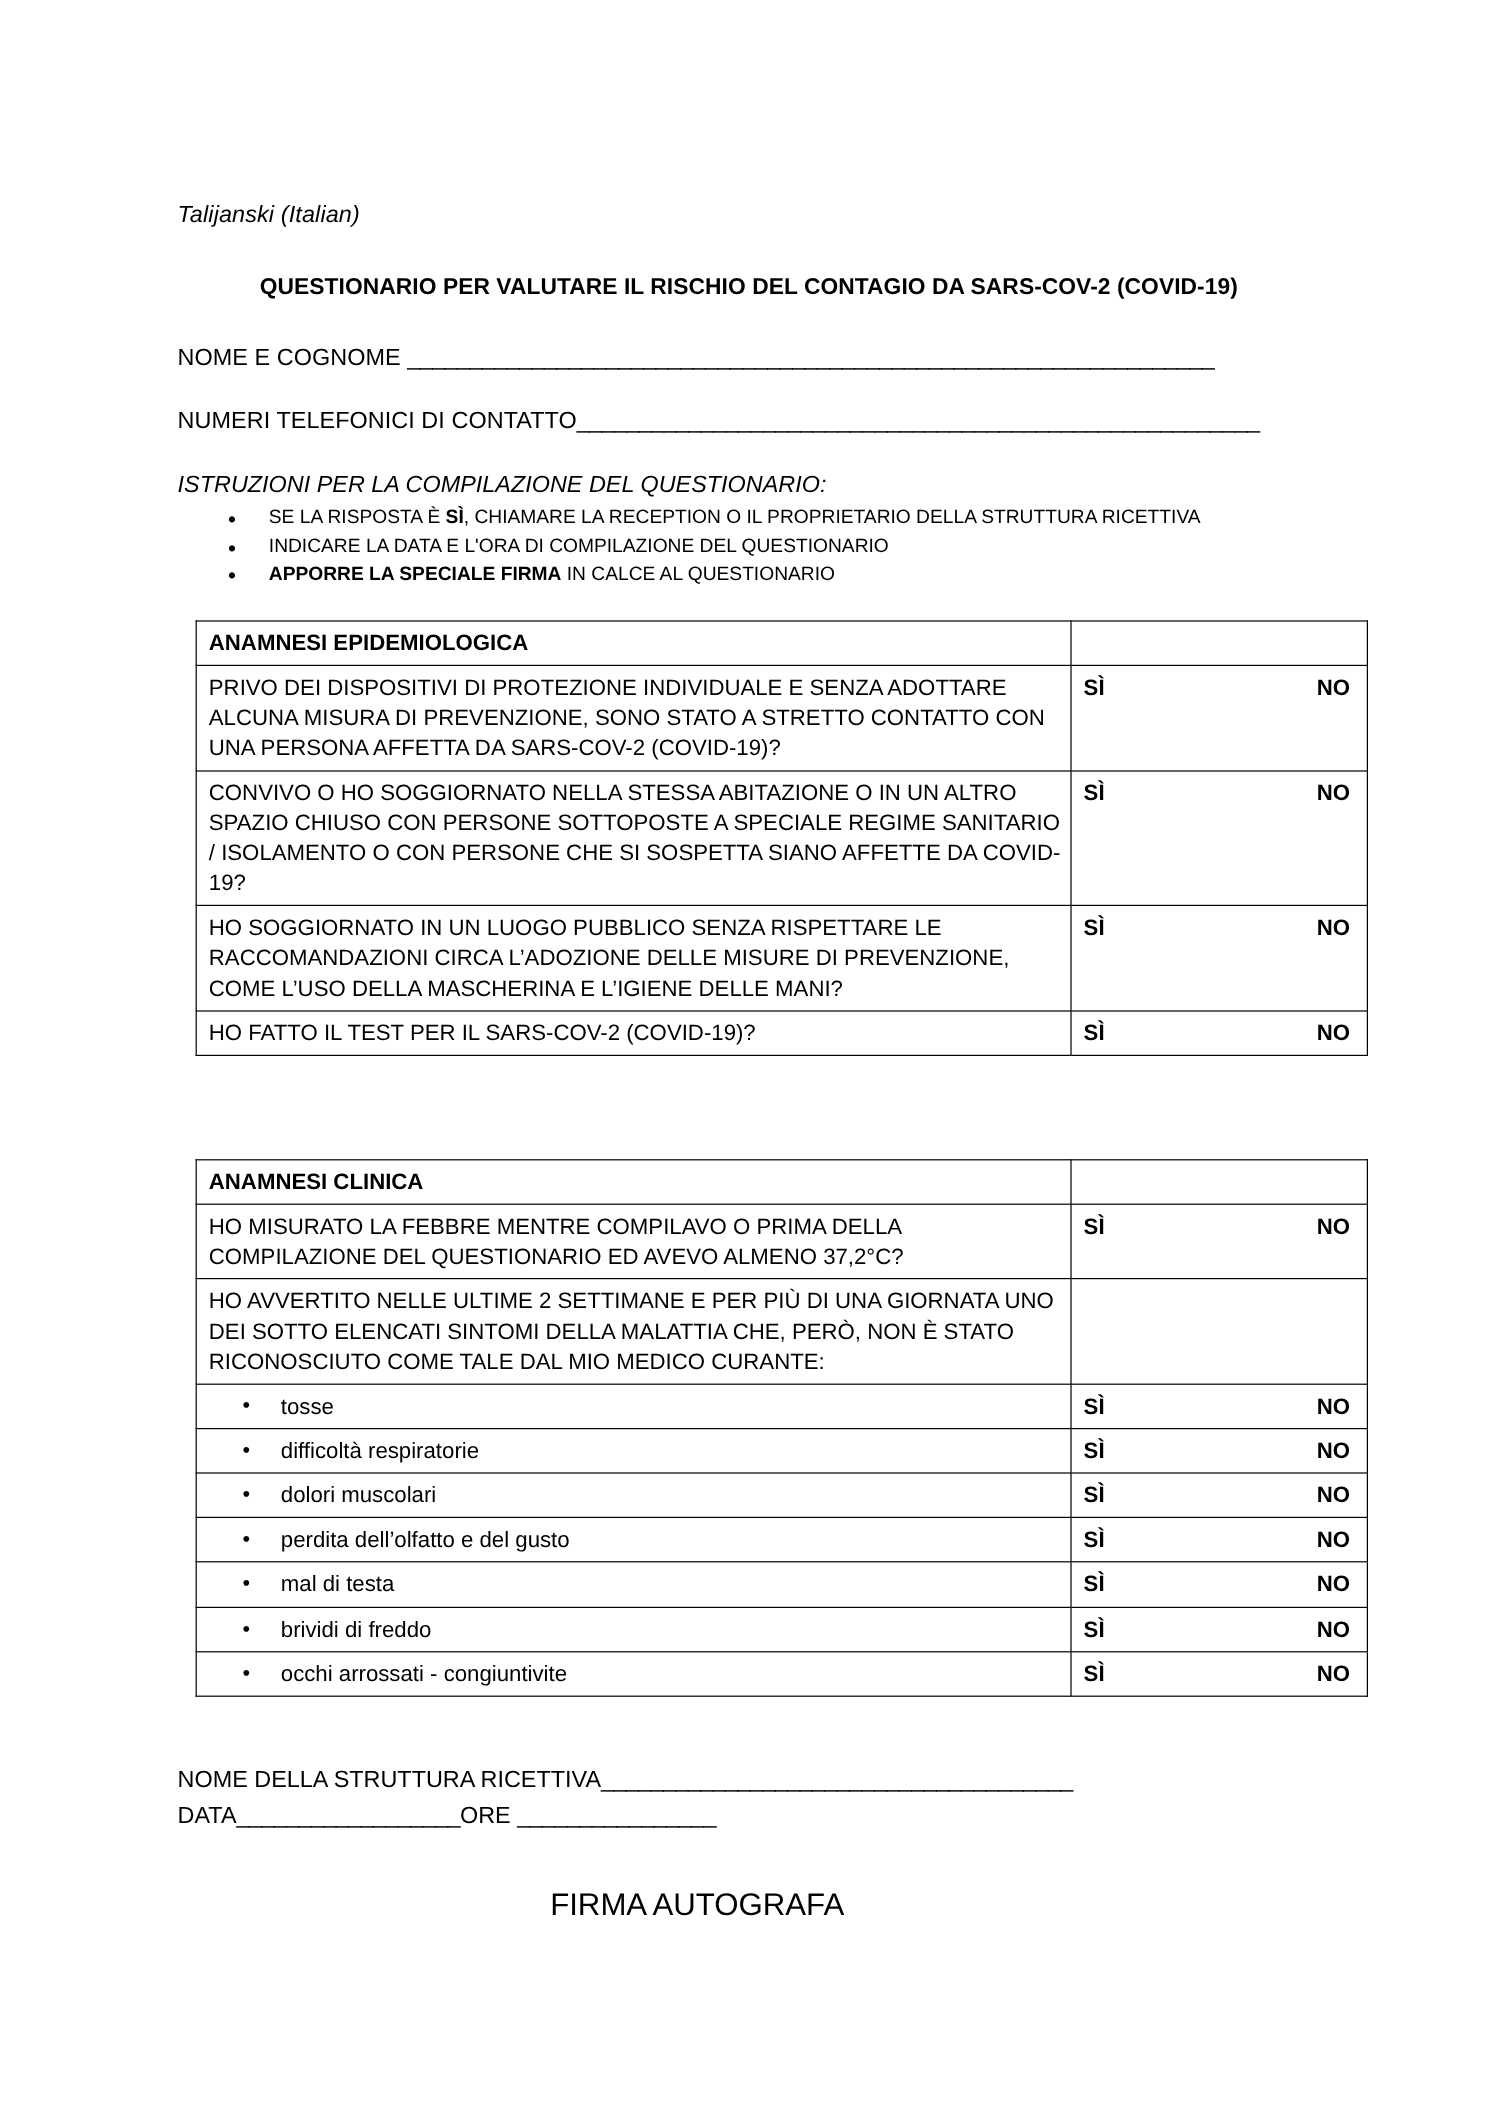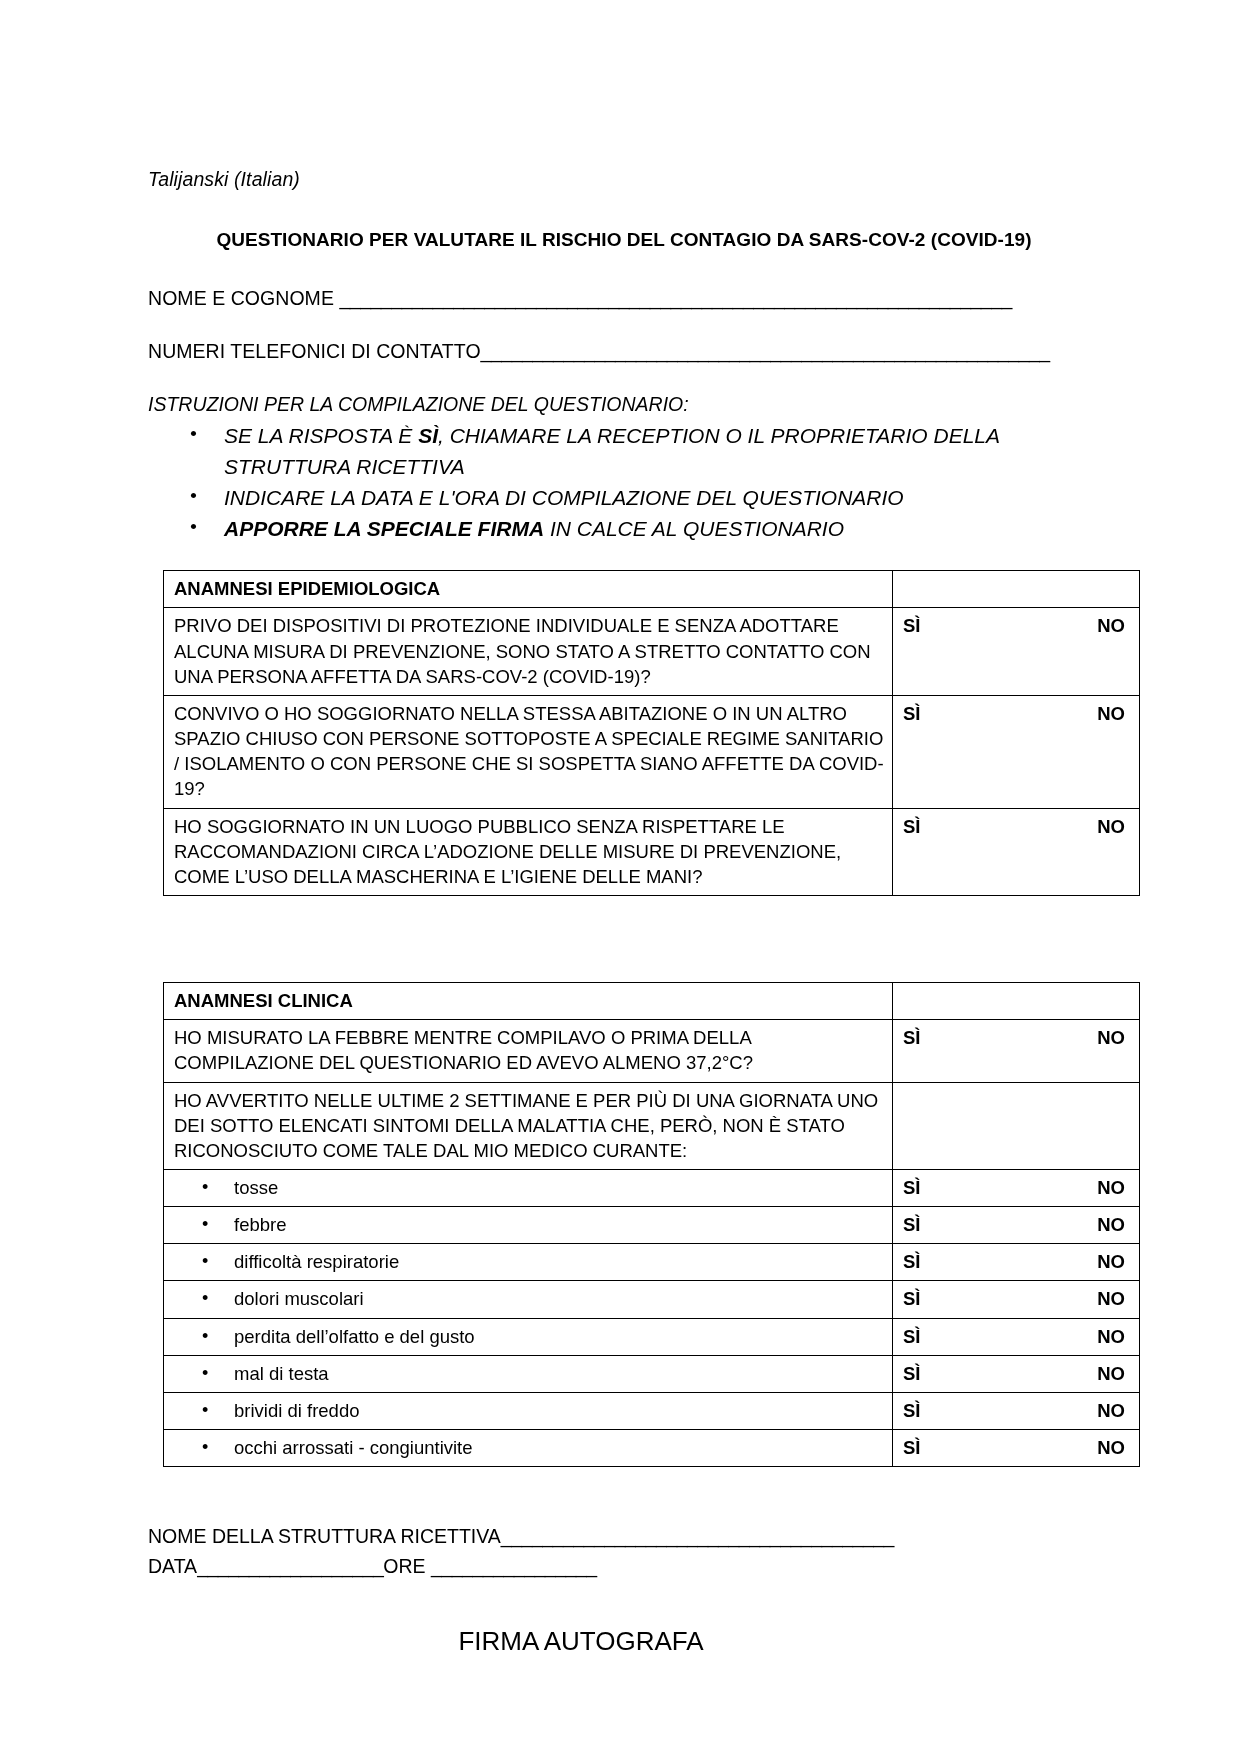--- a/index.html
+++ b/index.html
@@ -50,22 +50,21 @@
     font-style: italic;
     font-size: 19.5px;
     margin: 14px 0 4px 0;
   }
   ul.instructions {
     margin: 0 0 26px 0;
     padding-left: 76px;
     list-style: none;
   }
   ul.instructions li {
-    font-style: italic;
-    font-size: 21px;
+    font-size: 16px;
     line-height: 1.48;
     position: relative;
     padding-left: 0;
   }
   ul.instructions li:before {
     content: "\2022";
     position: absolute;
     left: -34px;
     top: 0;
     font-size: 19px;
@@ -188,20 +187,29 @@
       </tr>
       <tr>
         <td class="qtext">HO SOGGIORNATO IN UN LUOGO PUBBLICO SENZA RISPETTARE LE RACCOMANDAZIONI CIRCA L’ADOZIONE DELLE MISURE DI PREVENZIONE, COME L’USO DELLA MASCHERINA E L’IGIENE DELLE MANI?</td>
         <td class="ans">
           <div class="ansrow">
             <span>SÌ</span>
             <span class="no">NO</span>
           </div>
         </td>
       </tr>
+      <tr>
+        <td class="qtext">HO FATTO IL TEST PER IL SARS-COV-2 (COVID-19)?</td>
+        <td class="ans">
+          <div class="ansrow">
+            <span>SÌ</span>
+            <span class="no">NO</span>
+          </div>
+        </td>
+      </tr>
     </tbody>
   </table>
 
   <div class="spacer-between"></div>
 
   <table class="qtable">
     <tbody>
       <tr>
         <td class="qtext">
           <span class="section-head">ANAMNESI CLINICA</span>
@@ -216,29 +224,20 @@
             <span class="no">NO</span>
           </div>
         </td>
       </tr>
       <tr>
         <td class="qtext">HO AVVERTITO NELLE ULTIME 2 SETTIMANE E PER PIÙ DI UNA GIORNATA UNO DEI SOTTO ELENCATI SINTOMI DELLA MALATTIA CHE, PERÒ, NON È STATO RICONOSCIUTO COME TALE DAL MIO MEDICO CURANTE:</td>
         <td class="ans">&nbsp;</td>
       </tr>
       <tr>
         <td class="qtext bullet-item">tosse</td>
-        <td class="ans">
-          <div class="ansrow">
-            <span>SÌ</span>
-            <span class="no">NO</span>
-          </div>
-        </td>
-      </tr>
-      <tr>
-        <td class="qtext bullet-item">febbre</td>
         <td class="ans">
           <div class="ansrow">
             <span>SÌ</span>
             <span class="no">NO</span>
           </div>
         </td>
       </tr>
       <tr>
         <td class="qtext bullet-item">difficoltà respiratorie</td>
         <td class="ans">

